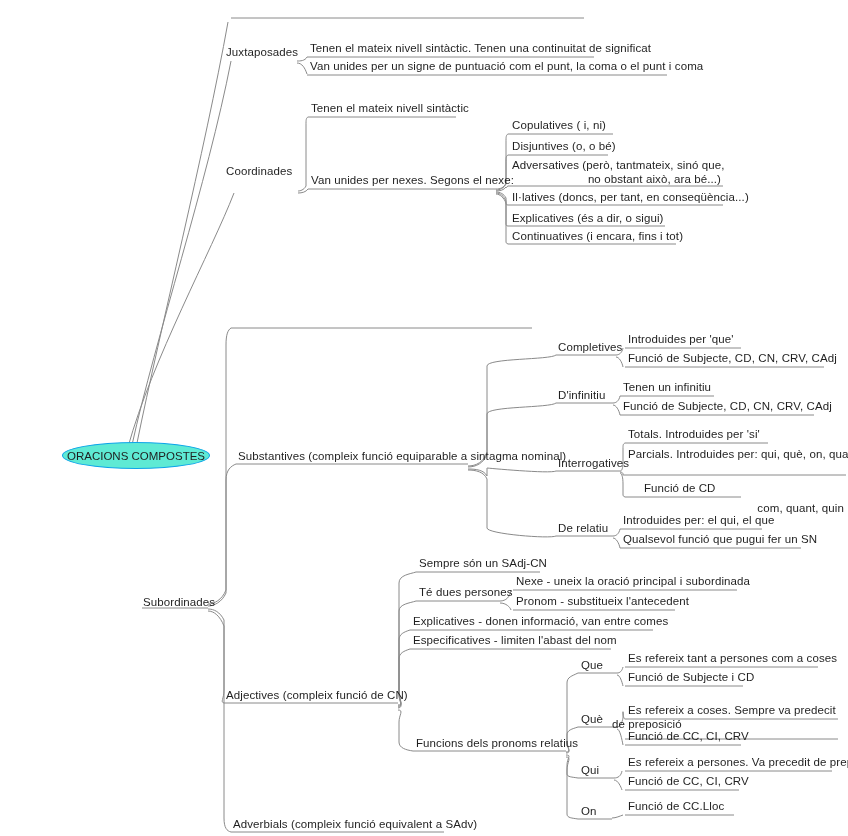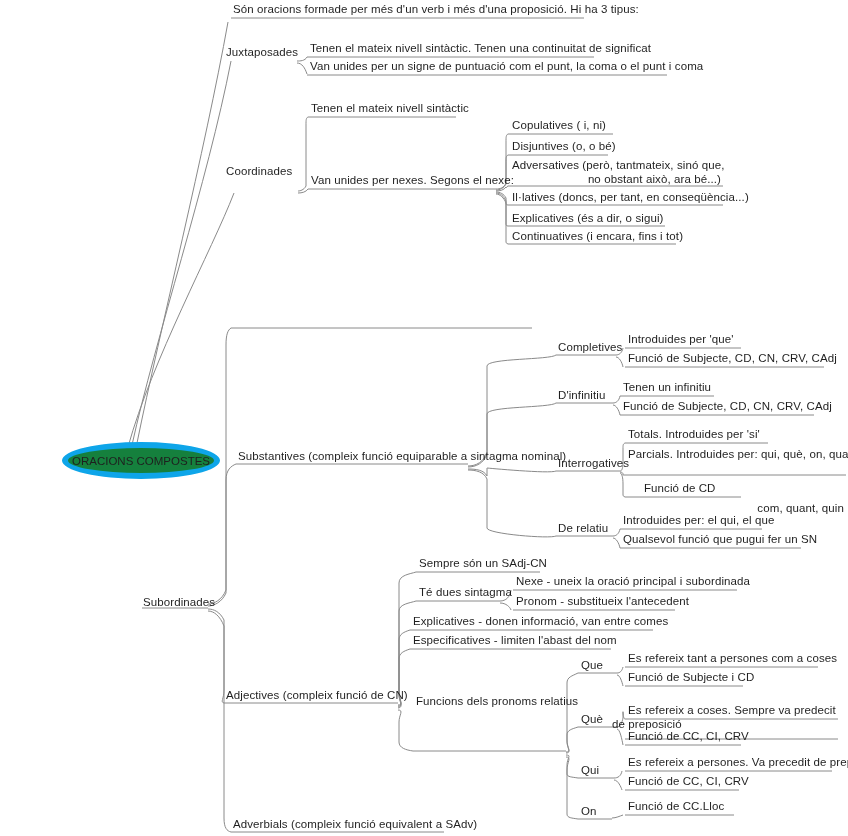--- a/index.html
+++ b/index.html
@@ -1,21 +1,21 @@
 <!DOCTYPE html>
 <html><head>
 <meta charset="utf-8">
 <style>
   html,body{margin:0;padding:0;background:#ffffff;}
   body{font-family:"Liberation Sans", sans-serif;}
   #map{position:relative;width:848px;height:836px;overflow:hidden;background:#fff;}
   #wires{position:absolute;left:0;top:0;width:848px;height:836px;}
   .node{position:absolute;white-space:nowrap;color:#1f1f1f;font-size:11.5px;line-height:13px;letter-spacing:0.1px;}
   .root{position:absolute;display:flex;align-items:center;justify-content:center;
-        border:6px solid #0ea5e9;border-radius:50%;color:#1f1f1f;font-size:11.5px;background:#15803d;}
+        border:1px solid #0ea5e9;border-radius:50%;color:#1f1f1f;font-size:11.5px;background:#5eead4;}
   .ralign{text-align:right;}
 </style>
 </head>
 <body>
 
 <div id="map">
 
   <svg id="wires" viewBox="0 0 848 836" xmlns="http://www.w3.org/2000/svg" fill="none" stroke="#8a8a8a" stroke-width="1">
 
     <g stroke="#8a8a8a" stroke-width="1">
@@ -146,21 +146,20 @@
     <path d="M614 780 C 618 780, 621 787, 622 790"></path>
 
     <path d="M612 818 C 616 818, 620 816, 623 815"></path>
 
   </svg>
 
   <div class="root" style="left:62px;top:442px;width:146px;height:25px;">
     <span>ORACIONS COMPOSTES</span>
   </div>
 
-  <div class="node" style="left:233px;top:3px;">Són oracions formade per més d'un verb i més d'una proposició. Hi ha 3 tipus:</div>
 
   <div class="node" style="left:226px;top:46px;">Juxtaposades</div>
   <div class="node" style="left:310px;top:60px;">Van unides per un signe de puntuació com el punt, la coma o el punt i coma</div>
   <div class="node" style="left:310px;top:42px;">Tenen el mateix nivell sintàctic. Tenen una continuitat de significat</div>
 
   <div class="node" style="left:226px;top:165px;">Coordinades</div>
   <div class="node" style="left:311px;top:102px;">Tenen el mateix nivell sintàctic</div>
   <div class="node" style="left:311px;top:174px;">Van unides per nexes. Segons el nexe:</div>
 
   <div class="node" style="left:512px;top:119px;">Copulatives ( i, ni)</div>
@@ -189,26 +188,26 @@
   <div class="node ralign" style="left:628px;top:462px;width:216px;margin-top:40px;">com, quant, quin</div>
   <div class="node" style="left:628px;top:482px;padding-left:16px;">Funció de CD</div>
 
   <div class="node" style="left:558px;top:522px;">De relatiu</div>
   <div class="node" style="left:623px;top:514px;">Introduides per: el qui, el que</div>
   <div class="node" style="left:623px;top:533px;">Qualsevol funció que pugui fer un SN</div>
 
   <div class="node" style="left:226px;top:689px;">Adjectives (compleix funció de CN)</div>
 
   <div class="node" style="left:419px;top:557px;">Sempre són un SAdj-CN</div>
-  <div class="node" style="left:419px;top:586px;">Té dues sintagma</div>
+  <div class="node" style="left:419px;top:586px;">Té dues persones</div>
   <div class="node" style="left:516px;top:575px;">Nexe - uneix la oració principal i subordinada</div>
   <div class="node" style="left:516px;top:595px;">Pronom - substitueix l'antecedent</div>
   <div class="node" style="left:413px;top:615px;">Explicatives - donen informació, van entre comes</div>
   <div class="node" style="left:413px;top:634px;">Especificatives - limiten l'abast del nom</div>
-  <div class="node" style="left:416px;top:695px;">Funcions dels pronoms relatius</div>
+  <div class="node" style="left:416px;top:737px;">Funcions dels pronoms relatius</div>
 
   <div class="node" style="left:581px;top:659px;">Que</div>
   <div class="node" style="left:628px;top:652px;">Es refereix tant a persones com a coses</div>
   <div class="node" style="left:628px;top:671px;">Funció de Subjecte i CD</div>
 
   <div class="node" style="left:581px;top:713px;">Què</div>
   <div class="node" style="left:628px;top:704px;">Es refereix a coses. Sempre va predecit</div>
   <div class="node" style="left:612px;top:718px;">de preposició</div>
   <div class="node" style="left:628px;top:730px;">Funció de CC, CI, CRV</div>
 

